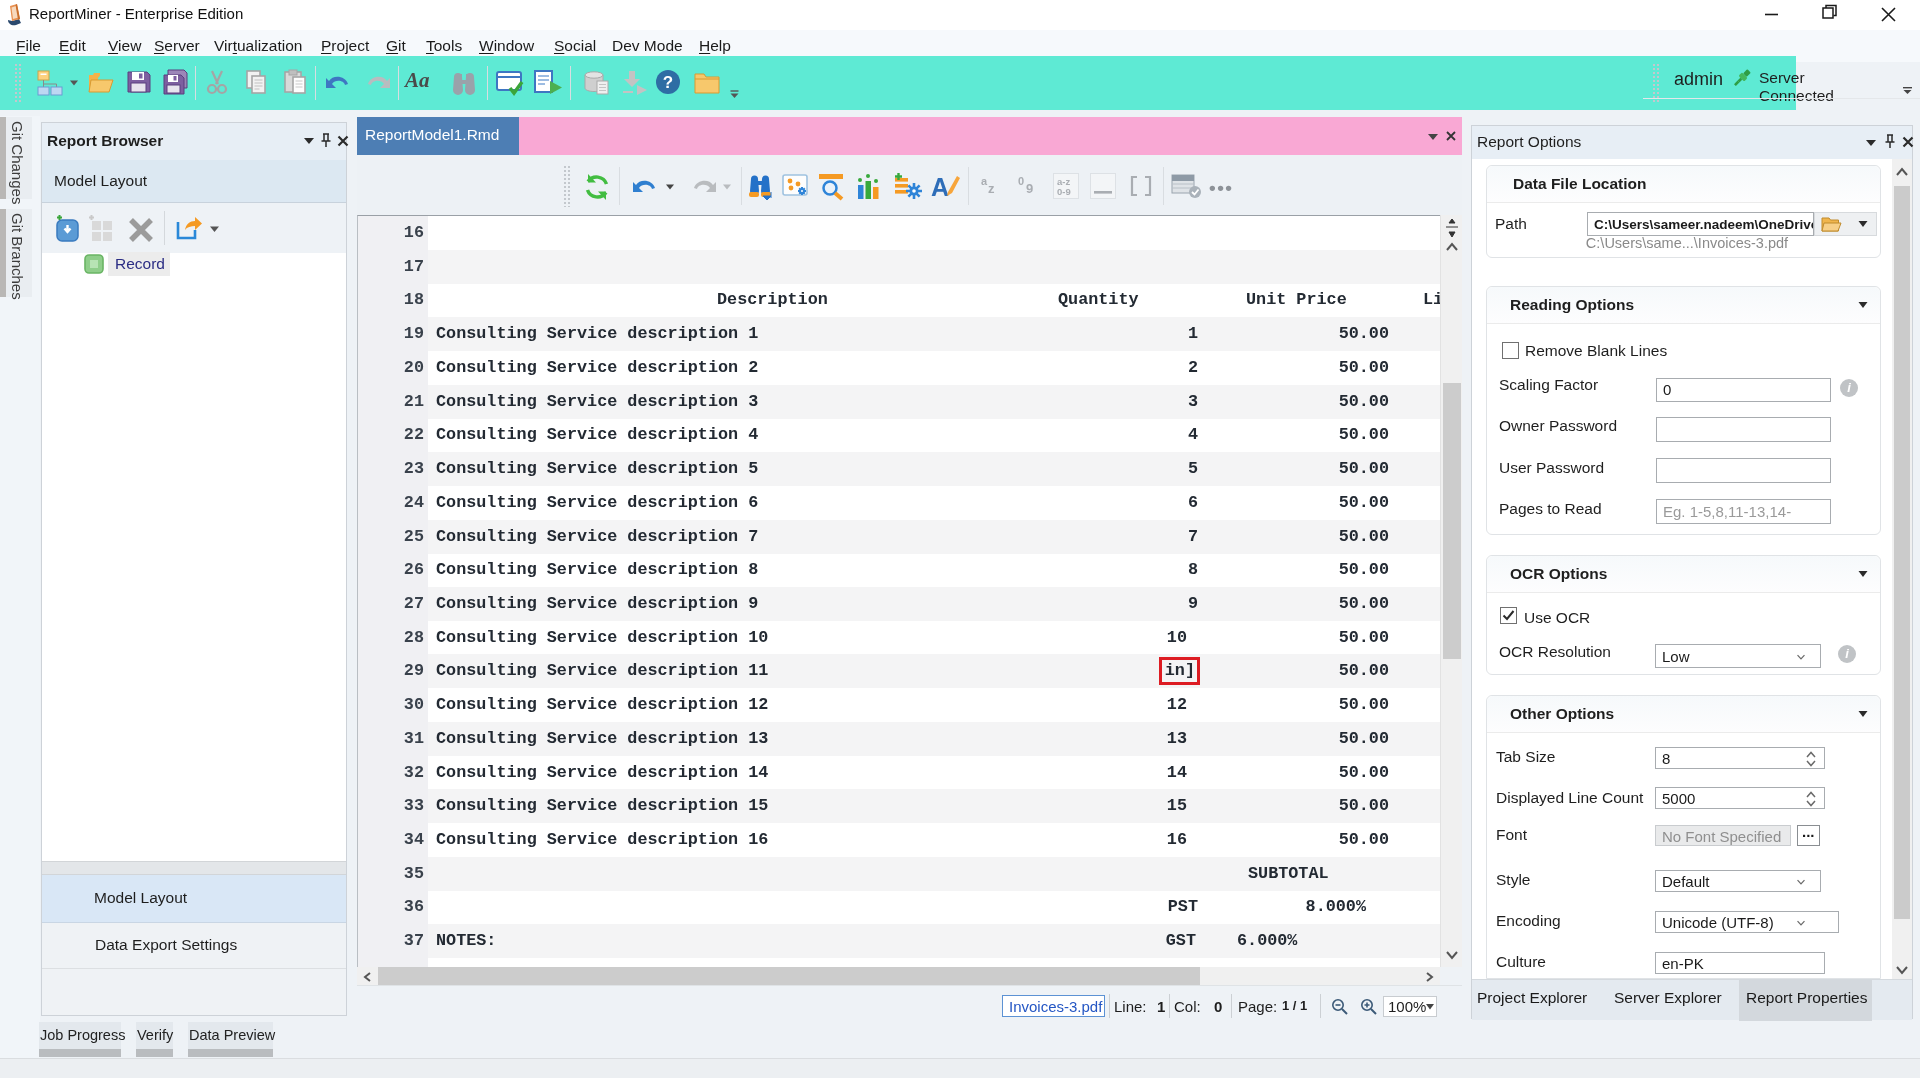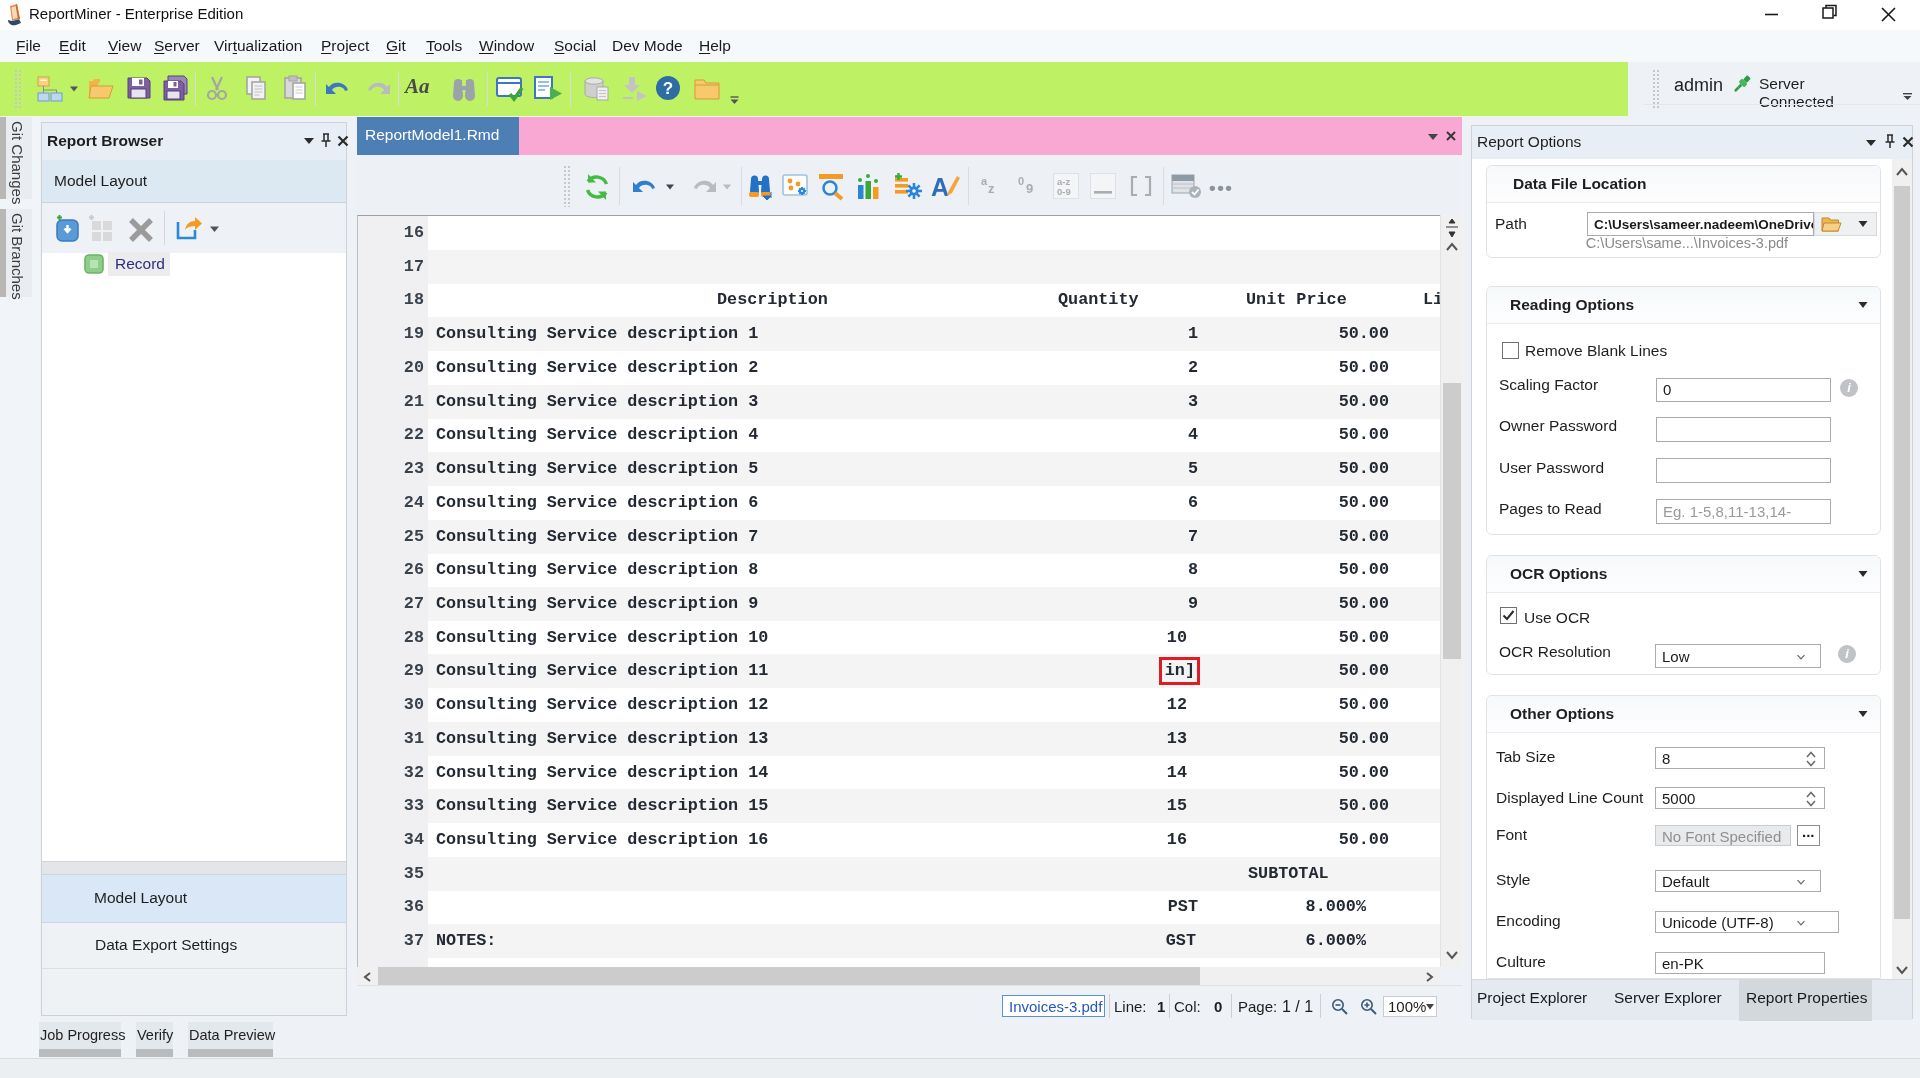--- a/index.html
+++ b/index.html
@@ -11,21 +11,21 @@
 
 #titlebar { position:absolute; left:0; top:0; width:1920px; height:30px; background:#ffffff; }
 #titlebar .title { position:absolute; left:29px; top:5px; font-size:15px; color:#111; }
 
 
 #menubar { position:absolute; left:0; top:30px; width:1920px; height:32px; background:#f6f9fc; }
 #menubar span.mi { position:absolute; top:7px; font-size:15.5px; color:#1a1a1a; }
 #menubar u { text-decoration:underline; text-underline-offset:2px; }
 
 
-#toolbar { position:absolute; left:0; top:62px; width:1628px; height:54px; background:#bef264; }
+#toolbar { position:absolute; left:0; top:56px; width:1796px; height:54px; background:#5eead4; }
 .tsep { position:absolute; top:10px; width:1px; height:34px; background:#d9dde1; }
 .dotgrip { position:absolute; width:7px; height:40px; top:7px;
   background-image:radial-gradient(circle, #c3c8cd 1px, transparent 1.2px);
   background-size:4px 4px; }
 
 
 #sidebar { position:absolute; left:0; top:116px; width:40px; height:962px; background:#f1f5f9; }
 .vtab { position:absolute; left:6px; width:26px; background:#e9edf1; }
 .vtab .bar { position:absolute; left:-6px; top:0; width:6px; height:100%; background:#b9b7b5; }
 .vtab .txt { position:absolute; left:3px; top:4px; writing-mode:vertical-rl; font-size:15px; color:#3c3c3c; white-space:nowrap; }
@@ -507,21 +507,21 @@
     <div class="lnum" style="top:640.7px">35</div>
     <div class="etext" style="left:890px;top:640.7px">SUBTOTAL</div>
     <div class="erow" style="top:674.4px"></div>
     <div class="lnum" style="top:674.4px">36</div>
     <div class="etext" style="left:709px;width:131px;text-align:right;top:674.4px">PST</div>
     <div class="etext" style="left:879px;width:129px;text-align:right;top:674.4px">8.000%</div>
     <div class="erow alt" style="top:708.1px"></div>
     <div class="lnum" style="top:708.1px">37</div>
     <div class="etext" style="left:78px;top:708.1px">NOTES:</div>
     <div class="etext" style="left:709px;width:129px;text-align:right;top:708.1px">GST</div>
-    <div class="etext" style="left:879px;width:129px;text-align:right;top:708.1px">6.000%</div>
+    <div class="etext" style="left:879px;width:129px;top:708.1px">6.000%</div>
   </div>
   <div class="vsb">
     <svg class="abs" style="left:3px;top:4px" width="16" height="18" viewBox="0 0 16 18">
       <path d="M8 0 L11 4 L5 4 Z M2 8 h12 M8 18 L11 13 L5 13 Z" fill="#333" stroke="#333" stroke-width="1"></path>
     </svg>
     <svg class="abs" style="left:4px;top:27px" width="14" height="10" viewBox="0 0 14 10">
         <path d="M2 8 L7 2 L12 8" fill="none" stroke="#555" stroke-width="2"></path>
       </svg>
     <div class="abs" style="left:2px;top:168px;width:18px;height:276px;background:#cccccc"></div>
     <svg class="abs" style="left:4px;top:735px" width="14" height="10" viewBox="0 0 14 10">
@@ -541,21 +541,21 @@
     <div class="abs" style="left:645px;top:9px;width:103px;height:22px;background:#fff;border:1px solid #5c92d4"></div>
     <span class="abs" style="left:652px;top:12px;font-size:15px;color:#2456c4">Invoices-3.pdf</span>
     <div class="abs" style="left:752px;top:8px;width:1px;height:24px;background:#ccd0d4"></div>
     <span class="abs" style="left:757px;top:12px;font-size:15px">Line:</span>
     <span class="abs" style="left:800px;top:12px;font-size:15px;font-weight:bold">1</span>
     <div class="abs" style="left:812px;top:8px;width:1px;height:24px;background:#ccd0d4"></div>
     <span class="abs" style="left:817px;top:12px;font-size:15px">Col:</span>
     <span class="abs" style="left:857px;top:12px;font-size:15px;font-weight:bold">0</span>
     <div class="abs" style="left:874px;top:8px;width:1px;height:24px;background:#ccd0d4"></div>
     <span class="abs" style="left:881px;top:12px;font-size:15px">Page:</span>
-    <span class="abs" style="left:925px;top:12px;font-size:16px;font-weight:normal">1 / 1</span>
+    <span class="abs" style="left:925px;top:12px;font-size:13px;font-weight:bold">1 / 1</span>
     <div class="abs" style="left:963px;top:8px;width:1px;height:24px;background:#ccd0d4"></div>
     <svg class="abs" style="left:973px;top:11px" width="20" height="20" viewBox="0 0 20 20">
       <circle cx="8" cy="8" r="5.2" fill="none" stroke="#3c5a78" stroke-width="1.6"></circle>
       <path d="M12 12 L17 17" stroke="#3c5a78" stroke-width="2"></path>
         <path d="M5.5 8 h5" stroke="#3c5a78" stroke-width="1.6"></path>
     </svg>
     <svg class="abs" style="left:1002px;top:11px" width="20" height="20" viewBox="0 0 20 20">
       <circle cx="8" cy="8" r="5.2" fill="none" stroke="#3c5a78" stroke-width="1.6"></circle>
       <path d="M12 12 L17 17" stroke="#3c5a78" stroke-width="2"></path>
         <path d="M5.5 8 h5 M8 5.5 v5" stroke="#3c5a78" stroke-width="1.6"></path>

